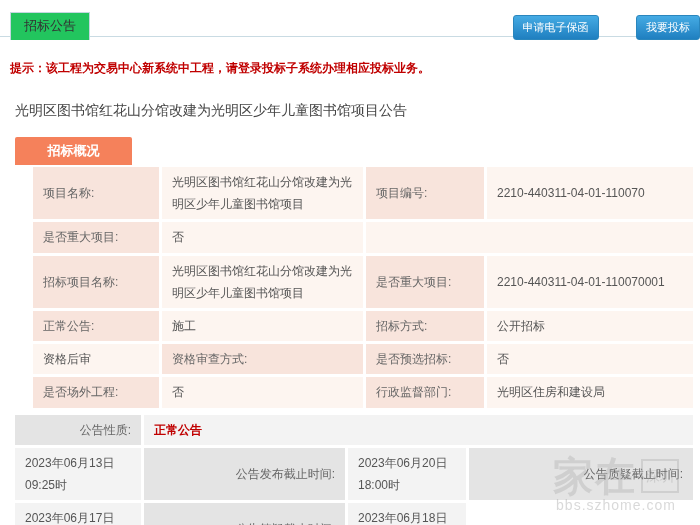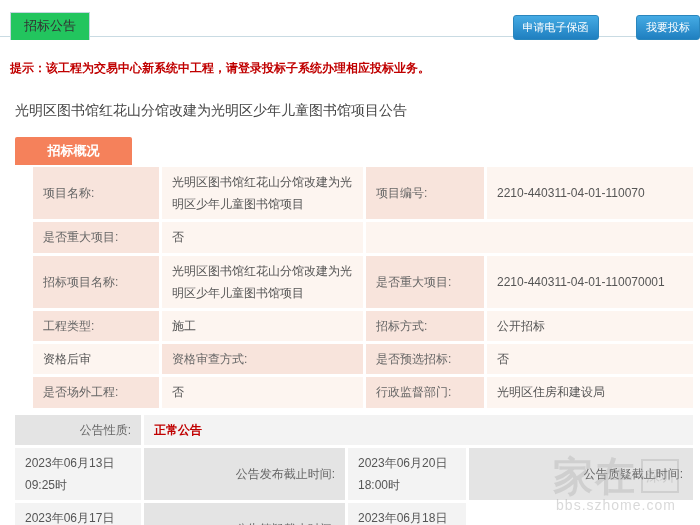--- a/index.html
+++ b/index.html
@@ -74,21 +74,21 @@
 
   <div class="cell t1l">是否重大项目:</div>
   <div class="cell t1v">否</div>
   <div class="cell t1v span2"></div>
 
   <div class="cell t1l">招标项目名称:</div>
   <div class="cell t1v">光明区图书馆红花山分馆改建为光明区少年儿童图书馆项目</div>
   <div class="cell t1l">是否重大项目:</div>
   <div class="cell t1v">2210-440311-04-01-110070001</div>
 
-  <div class="cell t1l">工程类型:</div>
+  <div class="cell t1l">正常公告:</div>
   <div class="cell t1v">施工</div>
   <div class="cell t1l">招标方式:</div>
   <div class="cell t1v">公开招标</div>
 
   <div class="cell t1v">资格后审</div>
   <div class="cell t1l">资格审查方式:</div>
   <div class="cell t1l">是否预选招标:</div>
   <div class="cell t1v">否</div>
 
   <div class="cell t1l">是否场外工程:</div>

